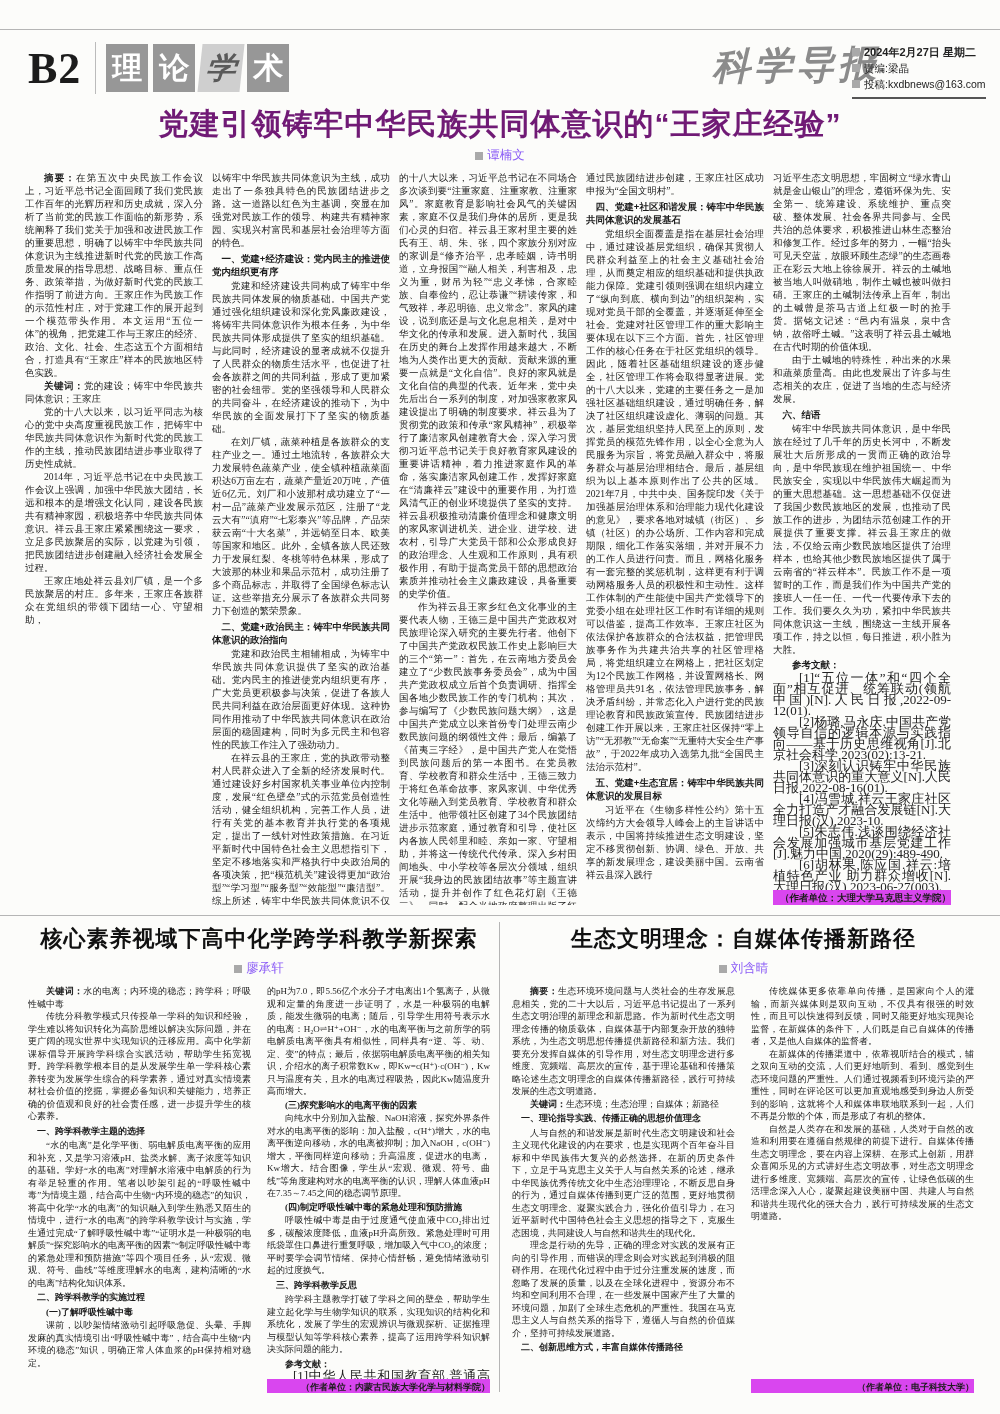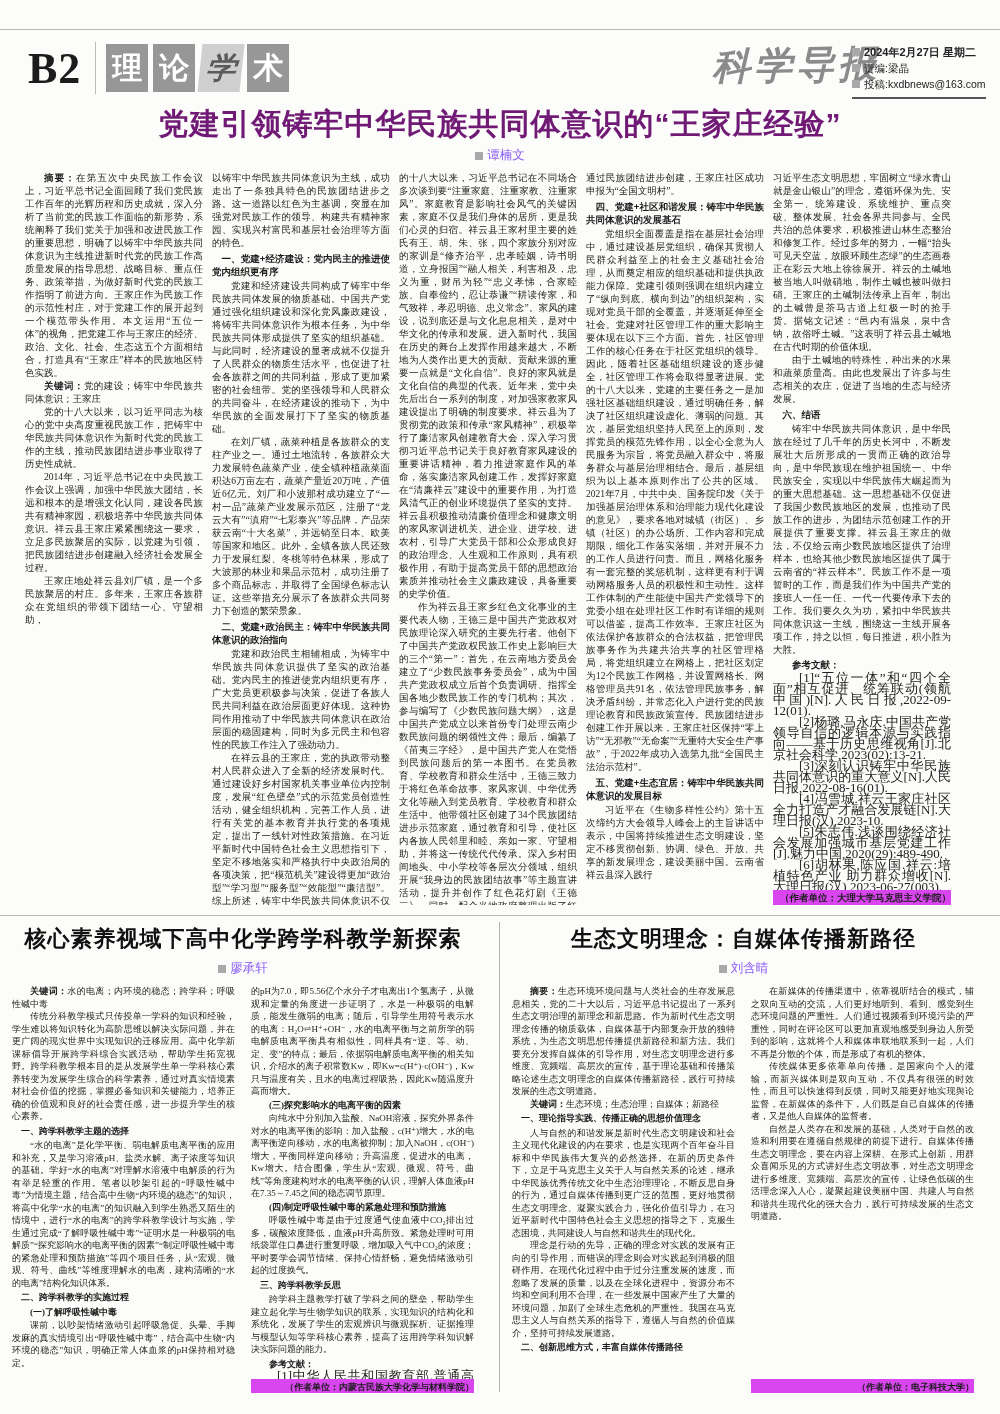--- a/index.html
+++ b/index.html
@@ -39,21 +39,21 @@
   .blk.h{font-weight:bold;font-family:"Liberation Sans","DejaVu Sans",sans-serif;text-indent:1em;margin:2px 0;}
   .blk.h2{font-weight:bold;text-indent:2em;margin:1px 0;}
   .blk.refsh{font-weight:bold;text-indent:2em;margin-top:2px;}
   .blk.ref{text-indent:2em;font-size:13px;line-height:11px;color:#222;}
   .blk.unit{position:absolute;bottom:0;right:0;left:0;background:#d946ef;text-align:right;font-weight:bold;
             padding-top:2px;text-indent:0;}
   
   .mid-rule{left:0;right:0;top:915px;height:1px;}
   .v-rule{left:499px;top:922px;width:1px;height:470px;}
   .bottom-art{position:absolute;top:924px;}
-  .b-left{left:12px;width:462px;}
+  .b-left{left:28px;width:462px;}
   .b-right{left:512px;width:463px;}
   .b-title{text-align:center;font-size:22px;font-weight:bold;font-family:"Liberation Sans","DejaVu Sans",sans-serif;
            letter-spacing:1px;color:#111;}
   .b-byline{margin-top:6px;}
   .b-cols{display:flex;gap:16px;margin-top:8px;}
   .b-col{width:223px;height:408px;overflow:hidden;position:relative;font-size:9px;line-height:12.5px;}
 </style>
 </head>
 <body>
 
@@ -184,21 +184,21 @@
     <div class="b-cols">
       <div class="b-col">
           <p class="blk lead"><span class="lbl">摘要：</span>生态环境环境问题与人类社会的生存发展息息相关，党的二十大以后，习近平总书记提出了一系列生态文明治理的新理念和新思路。作为新时代生态文明理念传播的物质载体，自媒体基于内部复杂开放的独特系统，为生态文明思想传播提供新路径和新方法。我们要充分发挥自媒体的引导作用，对生态文明理念进行多维度、宽频端、高层次的宣传，基于理论基础和传播策略论述生态文明理念的自媒体传播新路径，践行可持续发展的生态文明道路。</p>
           <p class="blk lead"><span class="lbl">关键词：</span>生态环境；生态治理；自媒体；新路径</p>
           <p class="blk h">一、理论指导实践、传播正确的思想价值理念</p>
           <p class="blk p">人与自然的和谐发展是新时代生态文明建设和社会主义现代化建设的内在要求，也是实现两个百年奋斗目标和中华民族伟大复兴的必然选择。在新的历史条件下，立足于马克思主义关于人与自然关系的论述，继承中华民族优秀传统文化中生态治理理论，不断反思自身的行为，通过自媒体传播到更广泛的范围，更好地贯彻生态文明理念、凝聚实践合力，强化价值引导力，在习近平新时代中国特色社会主义思想的指导之下，克服生态困境，共同建设人与自然和谐共生的现代化。</p>
           <p class="blk p">理念是行动的先导，正确的理念对实践的发展有正向的引导作用，而错误的理念则会对实践起到消极的阻碍作用。在现代化过程中由于过分注重发展的速度，而忽略了发展的质量，以及在全球化进程中，资源分布不均和空间利用不合理，在一些发展中国家产生了大量的环境问题，加剧了全球生态危机的严重性。我国在马克思主义人与自然关系的指导下，遵循人与自然的价值媒介，坚持可持续发展道路。</p>
           <p class="blk h">二、创新思维方式，丰富自媒体传播路径</p>
         </div>
       <div class="b-col">
+          <p class="blk p">传统媒体更多依靠单向传播，是国家向个人的灌输，而新兴媒体则是双向互动，不仅具有很强的时效性，而且可以快速得到反馈，同时又能更好地实现舆论监督，在新媒体的条件下，人们既是自己自媒体的传播者，又是他人自媒体的监督者。</p>
           <p class="blk p">在新媒体的传播渠道中，依靠视听结合的模式，辅之双向互动的交流，人们更好地听到、看到、感觉到生态环境问题的严重性。人们通过视频看到环境污染的严重性，同时在评论区可以更加直观地感受到身边人所受到的影响，这就将个人和媒体串联地联系到一起，人们不再是分散的个体，而是形成了有机的整体。</p>
-          <p class="blk p">传统媒体更多依靠单向传播，是国家向个人的灌输，而新兴媒体则是双向互动，不仅具有很强的时效性，而且可以快速得到反馈，同时又能更好地实现舆论监督，在新媒体的条件下，人们既是自己自媒体的传播者，又是他人自媒体的监督者。</p>
           <p class="blk p">自然是人类存在和发展的基础，人类对于自然的改造和利用要在遵循自然规律的前提下进行。自媒体传播生态文明理念，要在内容上深耕、在形式上创新，用群众喜闻乐见的方式讲好生态文明故事，对生态文明理念进行多维度、宽频端、高层次的宣传，让绿色低碳的生活理念深入人心，凝聚起建设美丽中国、共建人与自然和谐共生现代化的强大合力，践行可持续发展的生态文明道路。</p>
           <p class="blk unit">（作者单位：电子科技大学）</p>
         </div>
     </div>
   </div>
 
 </div>
 
 </body></html>

